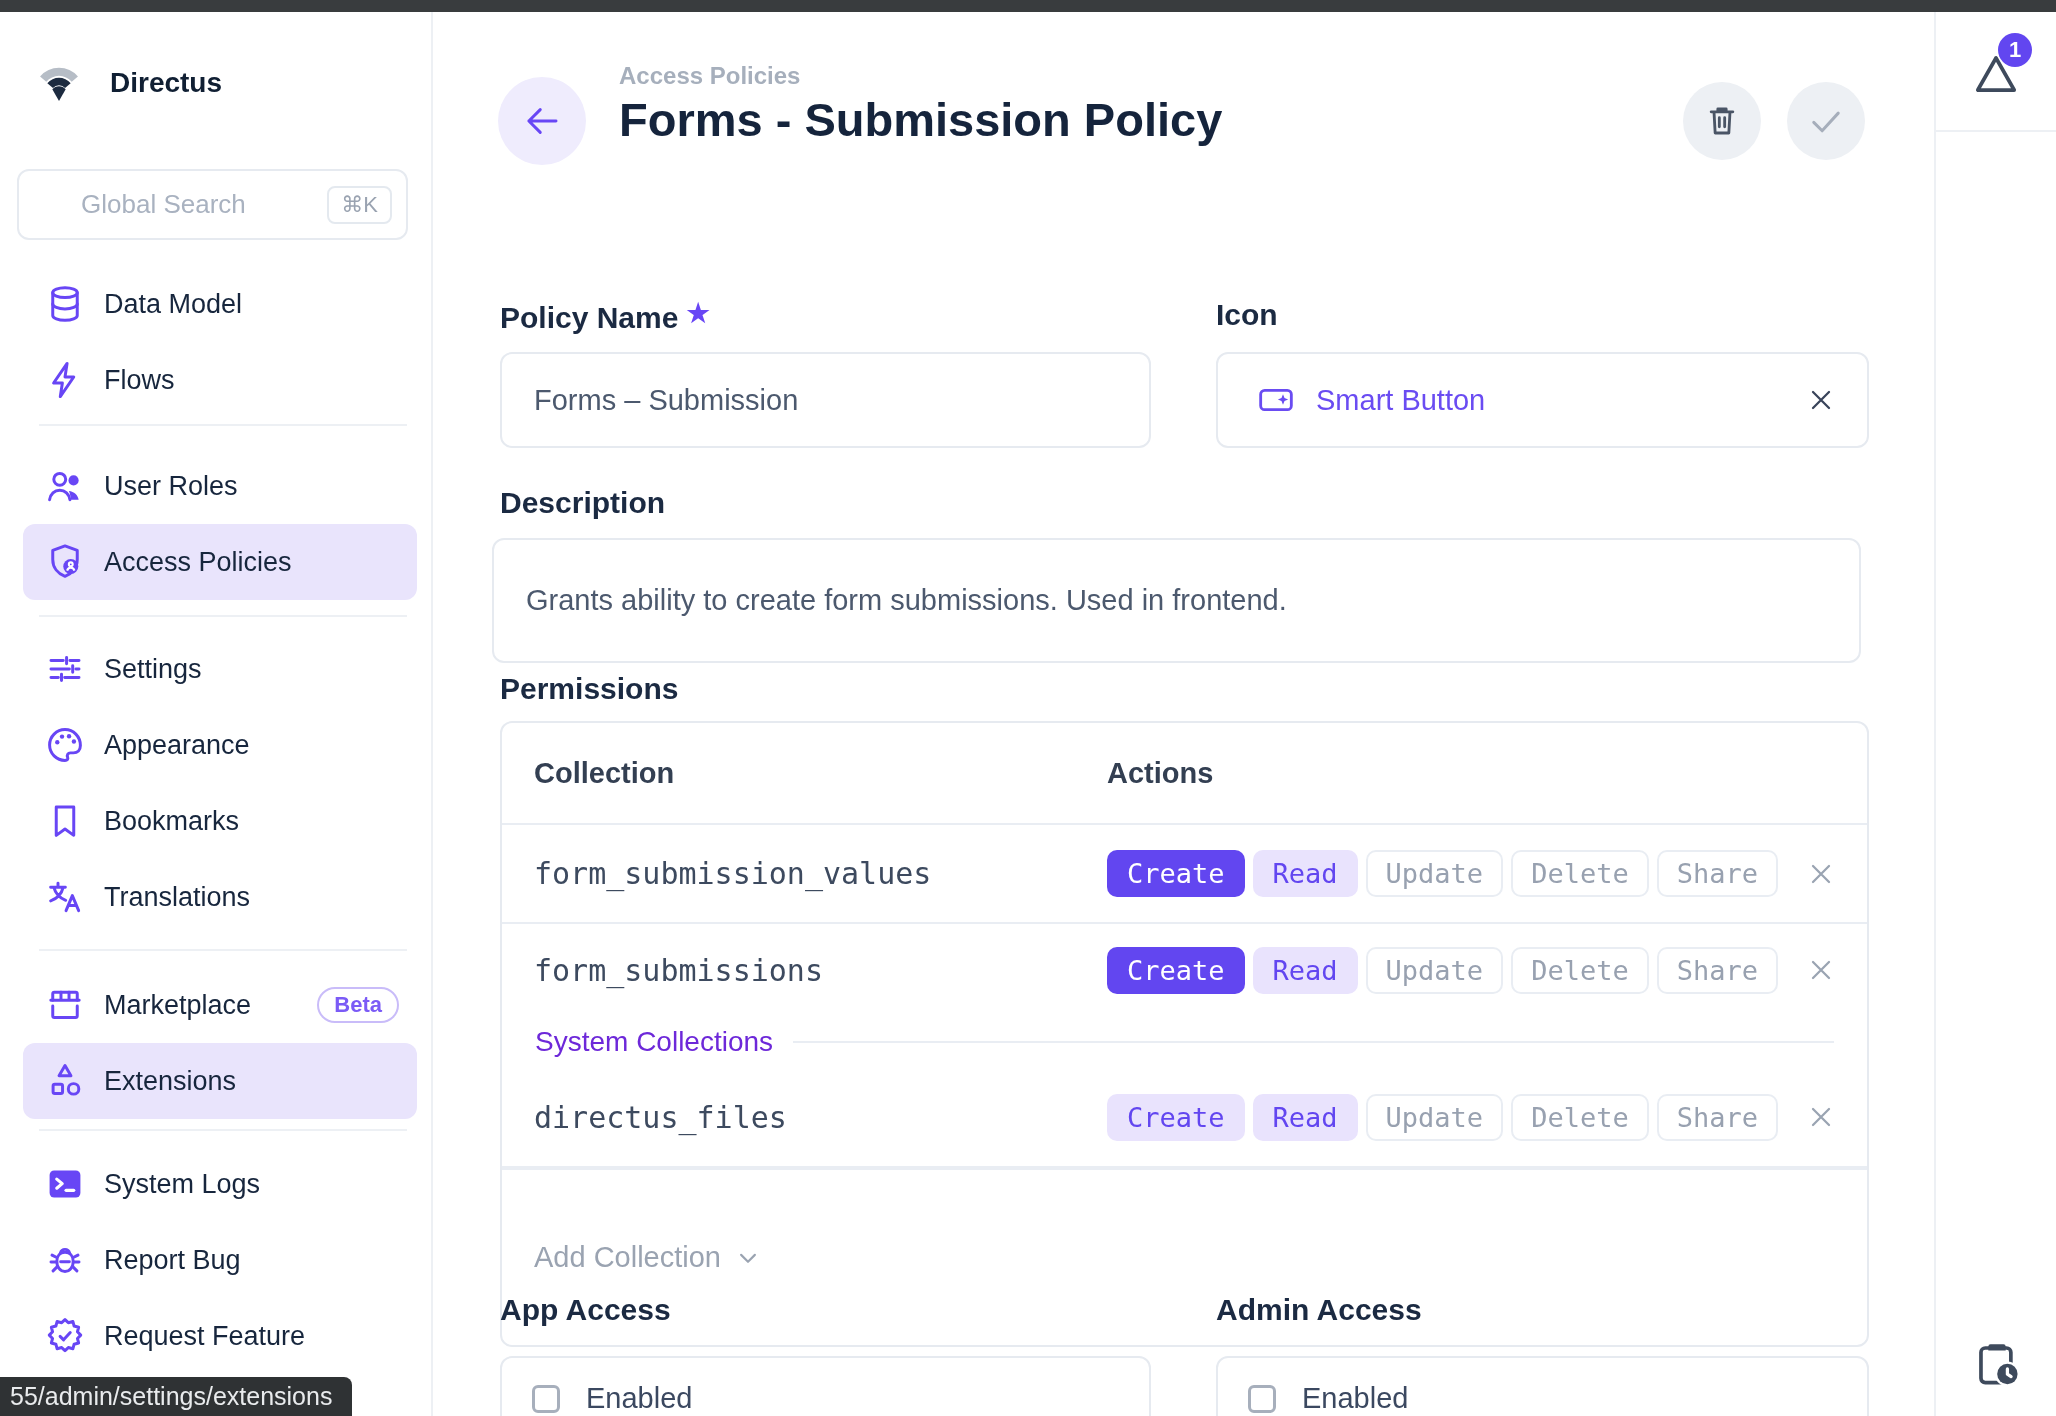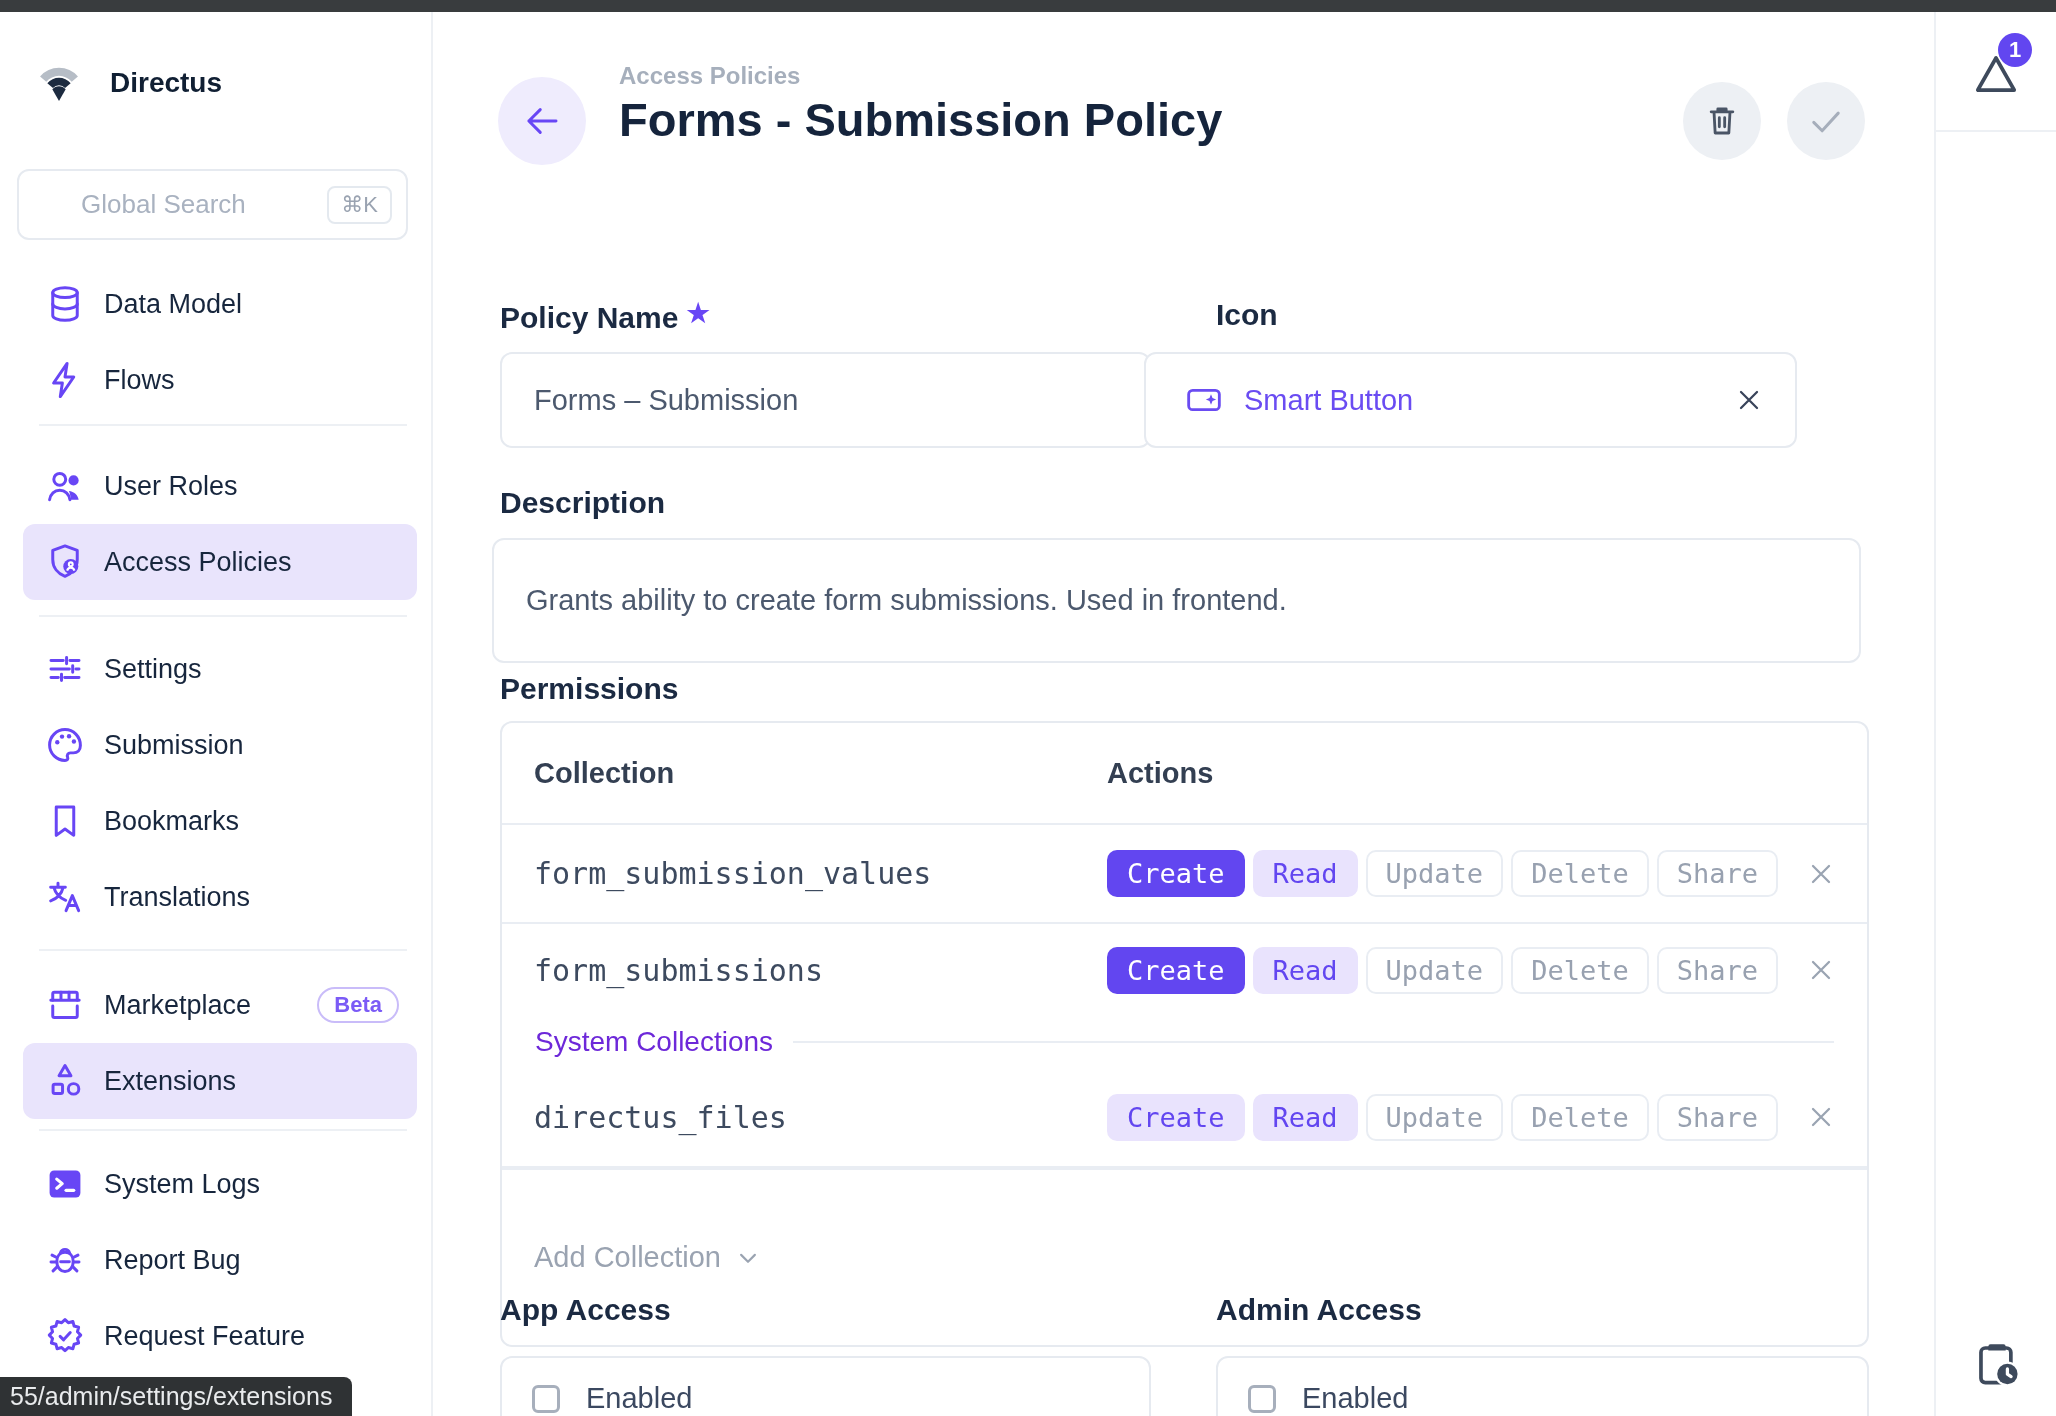--- a/index.html
+++ b/index.html
@@ -189,21 +189,21 @@
           <div class="nav-item">
             <span class="ic nav-ic">
               <svg viewBox="0 0 24 24">
                 <path class="s" d="M12 3.2a8.8 8.8 0 1 0 0 17.6c1.3 0 1.9-.8 1.5-1.8-.5-1.3.1-2.5 1.6-2.5h1.7c2.4 0 4-1.6 4-4.2C20.8 7 16.8 3.2 12 3.2z"></path>
                 <circle class="f" cx="7.6" cy="10.4" r="1.25"></circle>
                 <circle class="f" cx="10.3" cy="7.2" r="1.25"></circle>
                 <circle class="f" cx="14.3" cy="7" r="1.25"></circle>
                 <circle class="f" cx="17.1" cy="10" r="1.25"></circle>
               </svg>
             </span>
-            <span class="nav-label">Submission</span>
+            <span class="nav-label">Appearance</span>
           </div>
           <div class="nav-item">
             <span class="ic nav-ic">
               <svg viewBox="0 0 24 24">
                 <path class="s" d="M7 4h10v16.2l-5-3.6-5 3.6V4z"></path>
               </svg>
             </span>
             <span class="nav-label">Bookmarks</span>
           </div>
           <div class="nav-item">
@@ -303,21 +303,21 @@
 
   <div class="field-label" style="left:500px; top:298px;">
     <span>Policy Name</span><span class="req">★</span>
   </div>
   <div class="field-label" style="left:1216px; top:298px;">Icon</div>
 
   <div class="box" style="left:500px; top:352px; width:651px; height:96px;">
     <span class="val">Forms – Submission</span>
   </div>
 
-  <div class="box" id="icon-field" style="left:1144px; top:352px; width:653px; height:96px;text-align:center;">
+  <div class="box" id="icon-field" style="left:1216px; top:352px; width:653px; height:96px;text-align:center;">
     <span class="iconval">
       <span class="ic">
         <svg viewBox="0 0 24 24">
             <rect class="s" x="2.8" y="6.2" width="18.4" height="11.6" rx="2.4"></rect>
             <path class="f" d="M16.2 8.6l.9 2.2 2.2.9-2.2.9-.9 2.2-.9-2.2-2.2-.9 2.2-.9.9-2.2z"></path>
           </svg>
       </span>
       <span>Smart Button</span>
     </span>
     <span class="clear ic">

